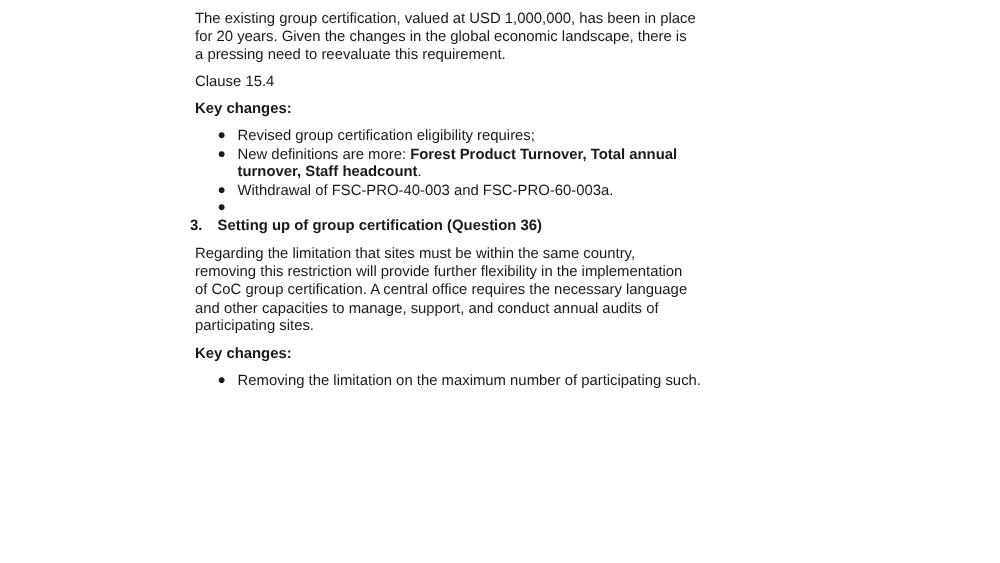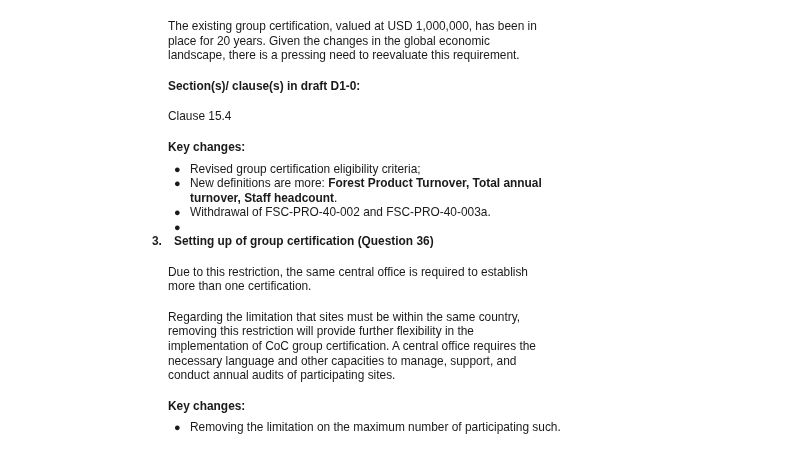--- a/index.html
+++ b/index.html
@@ -6,69 +6,67 @@
   body {
     width: 800px; height: 450px; overflow: hidden;
     background: #ffffff;
     font-family: "Liberation Sans", sans-serif;
     color: #1a1a1a;
   }
   .page {
     position: absolute; left: 152px; top: 3px; width: 410px;
     font-size: 11.9px; line-height: 14.6px;
   }
-  p { margin: 16px; }
+  p { margin: 4px; }
   .para { margin-bottom: 7px; }
   .bold { font-weight: bold; }
   .label { font-weight: bold; margin-bottom: 7px; }
   ul { list-style: none; margin: 0 0 7px 0; padding: 0; }
   ul li { position: relative; padding-left: 38px; }
   ul li .bullet {
     position: absolute; left: 22px; top: 0; font-size: 11px;
   }
   .heading {
     font-weight: bold; margin-top: 14px; margin-bottom: 7px;
     display: flex;
   }
   .heading .num { width: 22px; }
 </style>
 </head>
 <body>
 
 <div class="page">
   <p class="para">The existing group certification, valued at USD 1,000,000, has been in place for 20 years. Given the changes in the global economic landscape, there is a pressing need to reevaluate this requirement.</p>
 
-  <p class="label">Section(s)/ clause(s) in draft D1-0:</p>
   <p class="para">Clause 15.4</p>
 
   <p class="label">Key changes:</p>
   <ul>
     <li>
       <span class="bullet">●</span>
-      <span>Revised group certification eligibility criteria;</span>
+      <span>Revised group certification eligibility requires;</span>
     </li>
     <li>
       <span class="bullet">●</span>
       <span>New definitions are more: </span><span class="bold">Forest Product Turnover, Total annual turnover, Staff headcount</span><span>.</span>
     </li>
     <li>
       <span class="bullet">●</span>
-      <span>Withdrawal of FSC-PRO-40-002 and FSC-PRO-40-003a.</span>
+      <span>Withdrawal of FSC-PRO-40-003 and FSC-PRO-60-003a.</span>
     </li>
     <li>
       <span class="bullet">●</span>
     </li>
   </ul>
 
   <div class="heading">
     <span class="num">3.</span>
     <span>Setting up of group certification (Question 36)</span>
   </div>
 
-  <p class="para">Due to this restriction, the same central office is required to establish more than one certification.</p>
   <p class="para">Regarding the limitation that sites must be within the same country, removing this restriction will provide further flexibility in the implementation of CoC group certification. A central office requires the necessary language and other capacities to manage, support, and conduct annual audits of participating sites.</p>
 
   <p class="label">Key changes:</p>
   <ul>
     <li>
       <span class="bullet">●</span>
       <span>Removing the limitation on the maximum number of participating such.</span>
     </li>
   </ul>
 </div>

